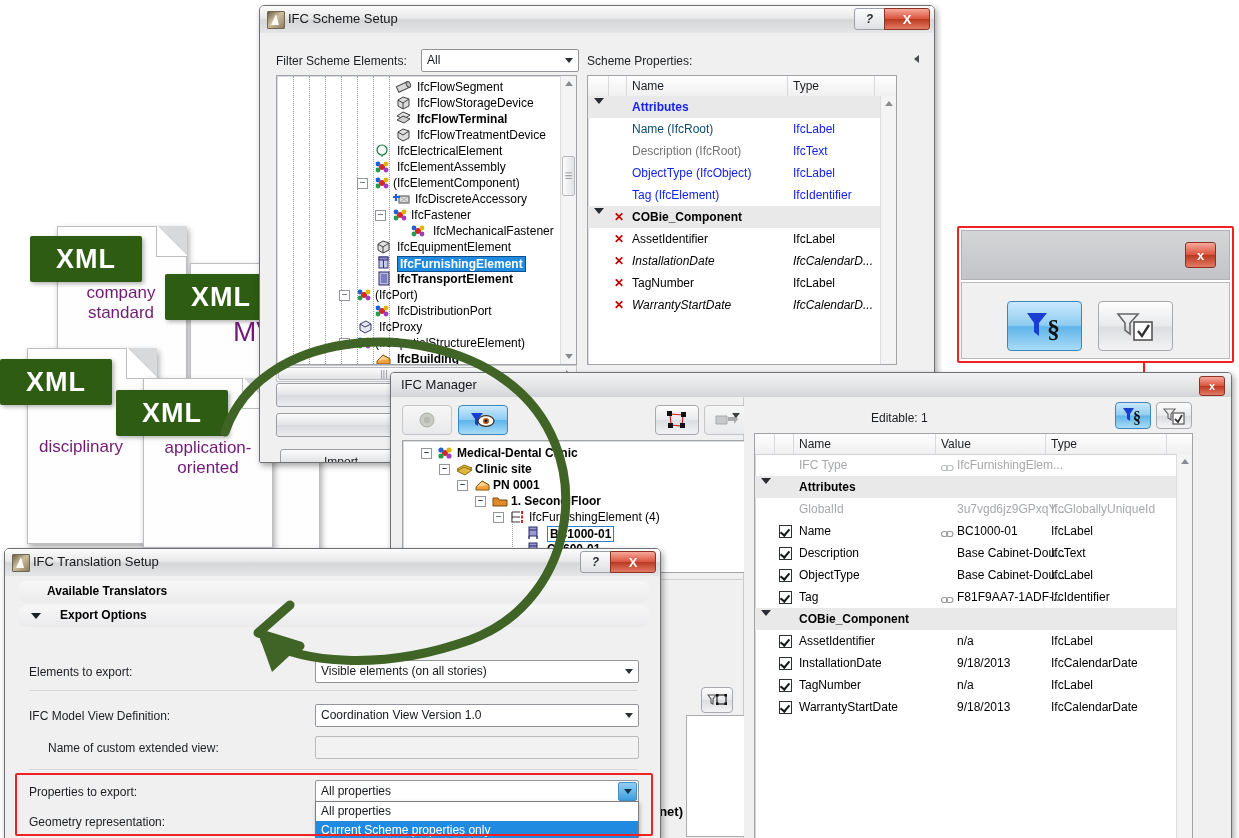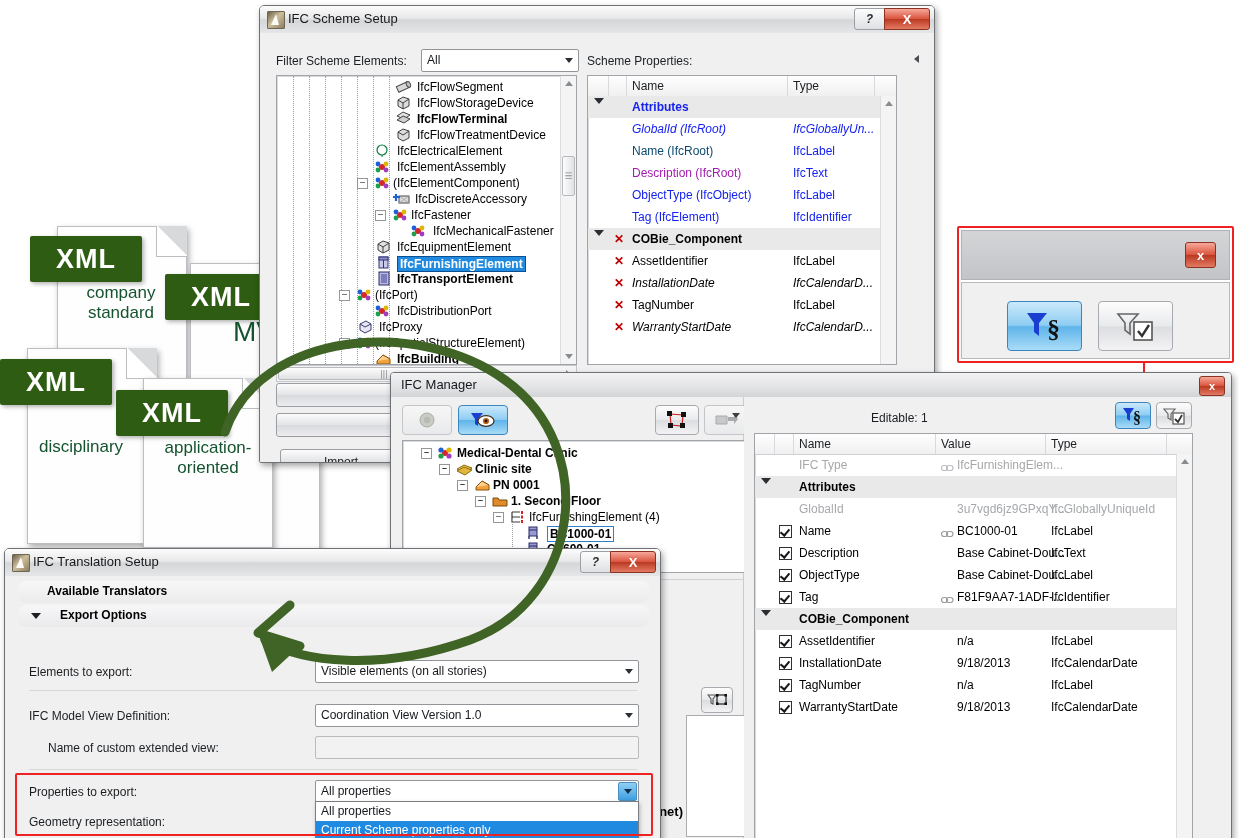--- a/index.html
+++ b/index.html
@@ -173,21 +173,21 @@
     background:linear-gradient(225deg,#d8d9db 0%,#d8d9db 48%,#ffffff 50%);
     border-left:1px solid #bcbec1;border-bottom:1px solid #bcbec1;
   }
   .xmlbadge{
     position:absolute;background:#2e5c12;color:#fff;font-size:27px;font-weight:bold;
     letter-spacing:1px;display:flex;align-items:center;justify-content:center;
     border-radius:2px;box-shadow:2px 2px 4px rgba(0,0,0,.3);
     font-family:"Liberation Sans",sans-serif;
   }
   .doclabel{
-    position:absolute;color:#14532d;text-align:center;font-size:17px;line-height:20px;
+    position:absolute;color:#701a75;text-align:center;font-size:17px;line-height:20px;
     font-family:"Liberation Sans",sans-serif;
   }
 
   .redbox{position:absolute;border:2px solid #ee2222;border-radius:2px;pointer-events:none;}
   .calloutline{position:absolute;background:#ee2222;}
 </style>
 </head>
 <body>
 
 <div class="abs" style="left:0;top:0;width:1239px;height:838px;">
@@ -500,29 +500,25 @@
         <div class="sep" style="left:286px;"></div>
       </div>
       <div class="abs" style="left:0;right:15px;top:20px;bottom:0;overflow:hidden;">
 
         <div class="row grp">
           <span class="abs" style="left:6px;top:8px;"><i class="tri"></i></span>
           <span class="cn" style="left:44px;color:#1622ee;">Attributes</span>
         </div>
 
         <div class="row">
-          <span class="cn" style="left:44px;color:#1622ee;font-style:italic;">GlobalId (IfcRoot)</span>
-          <span class="abs" style="left:205px;top:4px;color:#1622ee;font-style:italic;">IfcGloballyUn...</span>
-        </div>
-        <div class="row">
           <span class="cn" style="left:44px;color:#0c4a6e;">Name (IfcRoot)</span>
           <span class="abs" style="left:205px;top:4px;color:#1622ee;">IfcLabel</span>
         </div>
         <div class="row">
-          <span class="cn" style="left:44px;color:#a21caf;">Description (IfcRoot)</span>
+          <span class="cn" style="left:44px;color:#737373;">Description (IfcRoot)</span>
           <span class="abs" style="left:205px;top:4px;color:#1622ee;">IfcText</span>
         </div>
         <div class="row">
           <span class="cn" style="left:44px;color:#1622ee;">ObjectType (IfcObject)</span>
           <span class="abs" style="left:205px;top:4px;color:#1622ee;">IfcLabel</span>
         </div>
         <div class="row">
           <span class="cn" style="left:44px;color:#1622ee;">Tag (IfcElement)</span>
           <span class="abs" style="left:205px;top:4px;color:#1622ee;">IfcIdentifier</span>
         </div>

